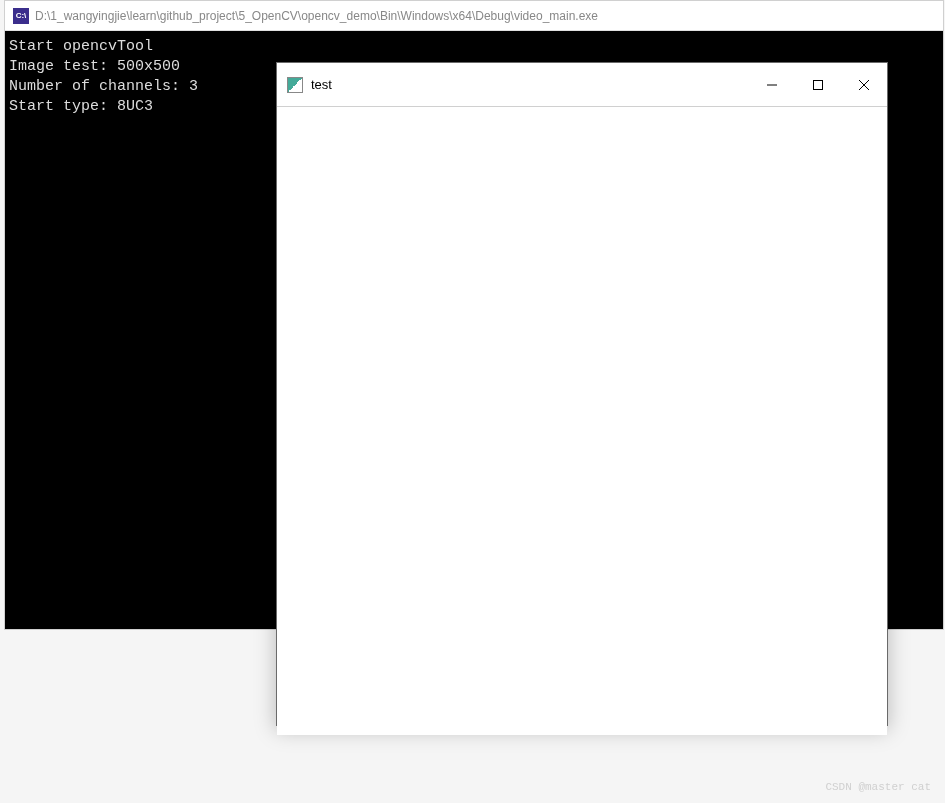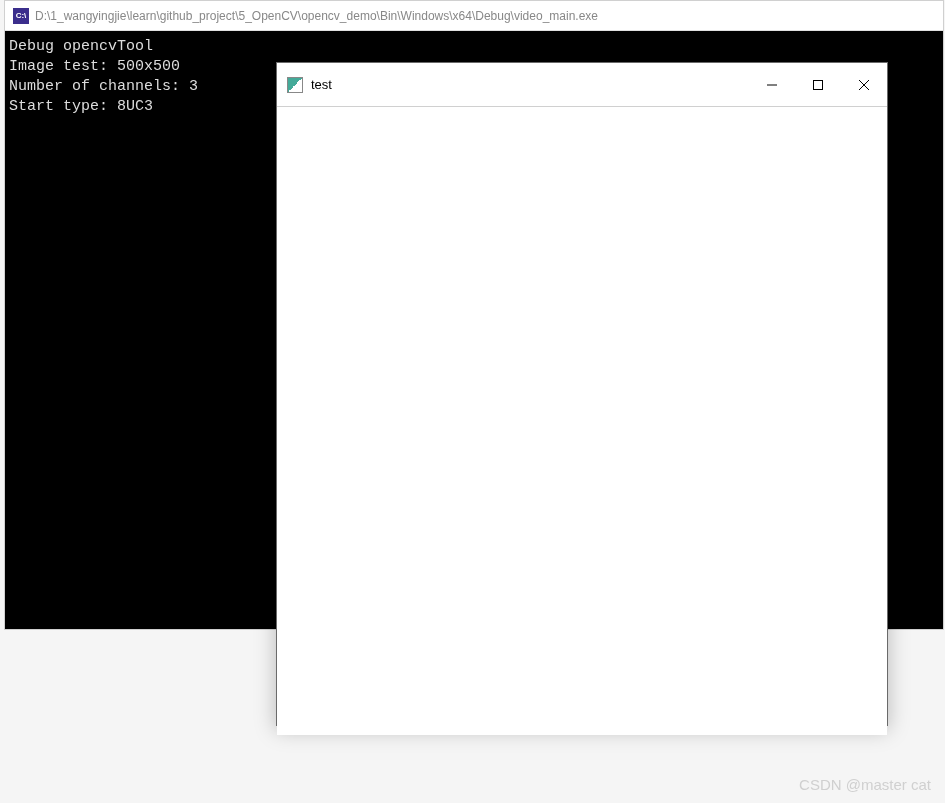--- a/index.html
+++ b/index.html
@@ -109,34 +109,34 @@
       height: 10px;
     }
     .test-body {
       background: #fff;
       height: calc(100% - 34px);
     }
     .watermark {
       position: absolute;
       right: 14px;
       bottom: 10px;
-      font-size: 15px;
+      font-size: 11px;
       color: #d0d0d0;
-      font-family: Liberation Sans, sans-serif;
+      font-family: Liberation Mono, monospace;
     }
   </style>
 </head>
 <body>
 
 <div class="console-window">
   <div class="console-titlebar">
     <div class="console-icon">C:\</div>
     <div class="console-title">D:\1_wangyingjie\learn\github_project\5_OpenCV\opencv_demo\Bin\Windows\x64\Debug\video_main.exe</div>
   </div>
-  <div class="console-body"><span>Debug opencvTool</span>
+  <div class="console-body"><span>Start opencvTool</span>
 <span>Image test: 500x500</span>
 <span>Number of channels: 3</span>
 <span>Start type: 8UC3</span></div>
 </div>
 
 <div class="test-window">
   <div class="test-titlebar">
     <div class="test-icon"></div>
     <div class="test-title">test</div>
     <div class="window-controls">

